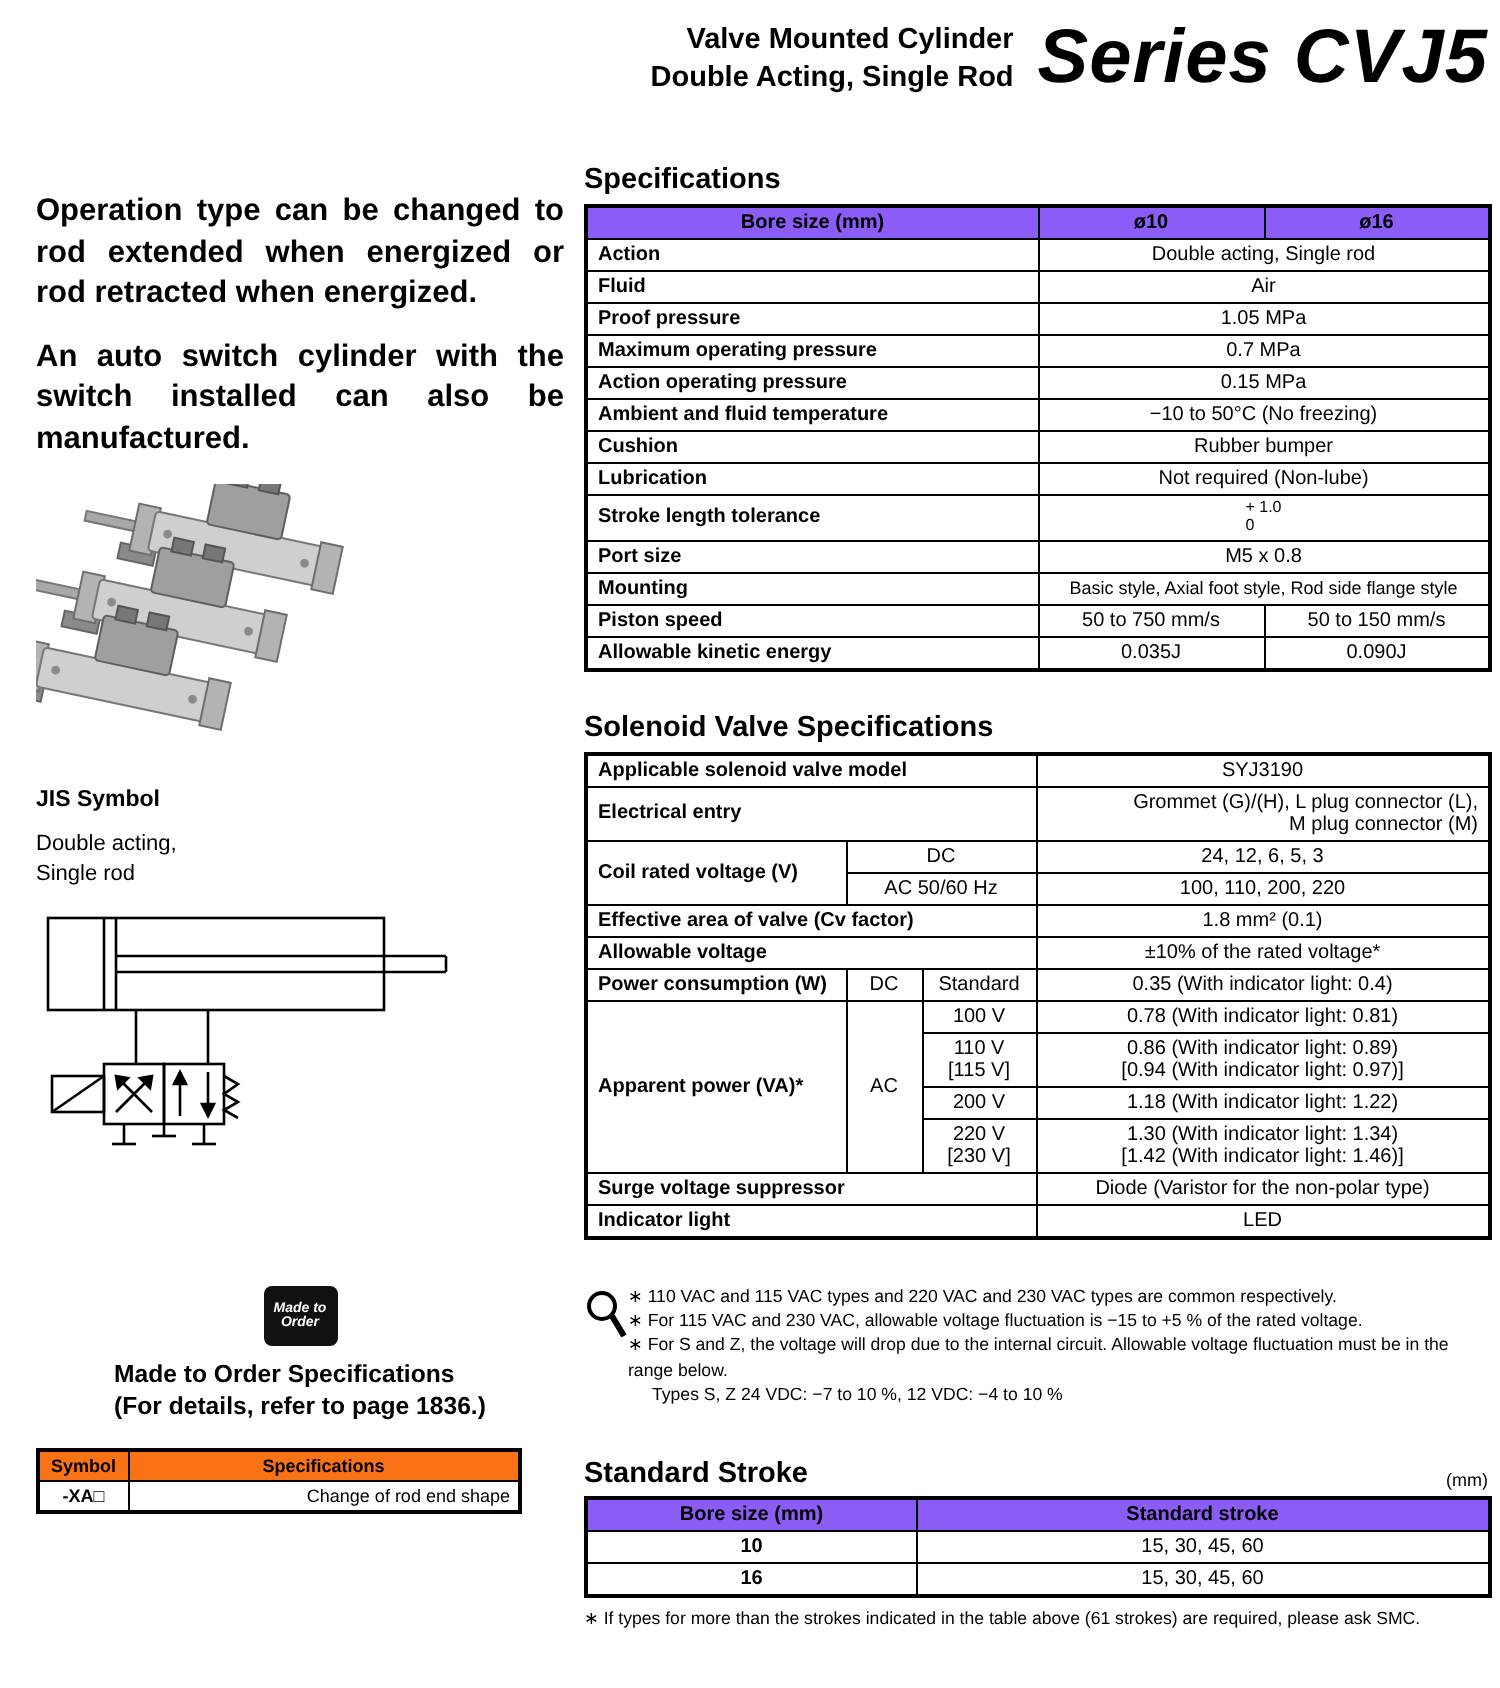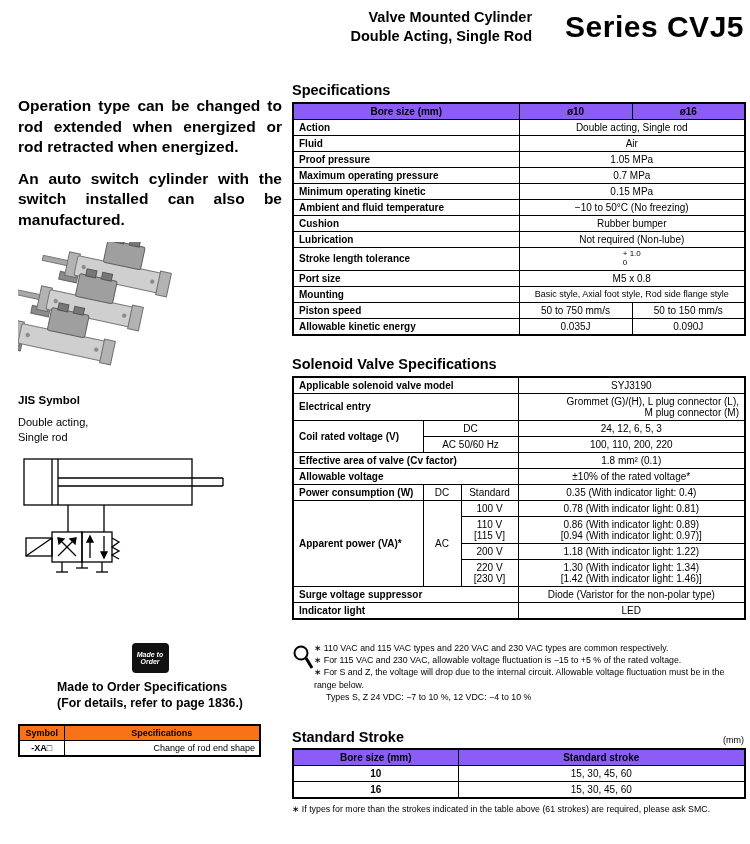--- a/index.html
+++ b/index.html
@@ -3,21 +3,21 @@
 <meta charset="utf-8">
 <style>
   * { box-sizing: border-box; }
   html,body { margin:0; padding:0; background:#fff; }
   body { font-family:"Liberation Sans", sans-serif; color:#000; }
   .page { position:relative; width:750px; height:844px; background:#fff; overflow:hidden; }
 
   
   .header { position:absolute; top:8px; right:6px; display:flex; align-items:center; gap:12px; }
   .header .titles { text-align:right; font-weight:bold; font-size:14.5px; line-height:1.3; }
-  .header .series { font-weight:bold; font-size:30px; letter-spacing:.5px; white-space:nowrap;margin-left:21px; }
+  .header .series { font-style:italic; font-weight:bold; font-size:38px; letter-spacing:.5px; white-space:nowrap; }
 
   
   .left-col { position:absolute; left:18px; top:96px; width:264px; }
   .intro p { font-size:15.5px; font-weight:bold; text-align:justify; line-height:1.33; margin:0 0 11px 0; }
   .photo { margin-top:4px; display:block; }
   .jis-block { margin-top:14px; }
   .jis-title { font-weight:bold; font-size:11.5px; margin:0 0 9px 0; }
   .jis-sub { font-size:11px; line-height:1.35; margin:0; }
   .jis-svg { margin-top:10px; display:block; }
 
@@ -211,21 +211,21 @@
       </tr>
       <tr>
         <td class="lbl">Proof pressure</td>
         <td class="c" colspan="2">1.05 MPa</td>
       </tr>
       <tr>
         <td class="lbl">Maximum operating pressure</td>
         <td class="c" colspan="2">0.7 MPa</td>
       </tr>
       <tr>
-        <td class="lbl">Minimum operating kinetic</td>
+        <td class="lbl">Action operating pressure</td>
         <td class="c" colspan="2">0.15 MPa</td>
       </tr>
       <tr>
         <td class="lbl">Ambient and fluid temperature</td>
         <td class="c" colspan="2">−10 to 50°C (No freezing)</td>
       </tr>
       <tr>
         <td class="lbl">Cushion</td>
         <td class="c" colspan="2">Rubber bumper</td>
       </tr>

